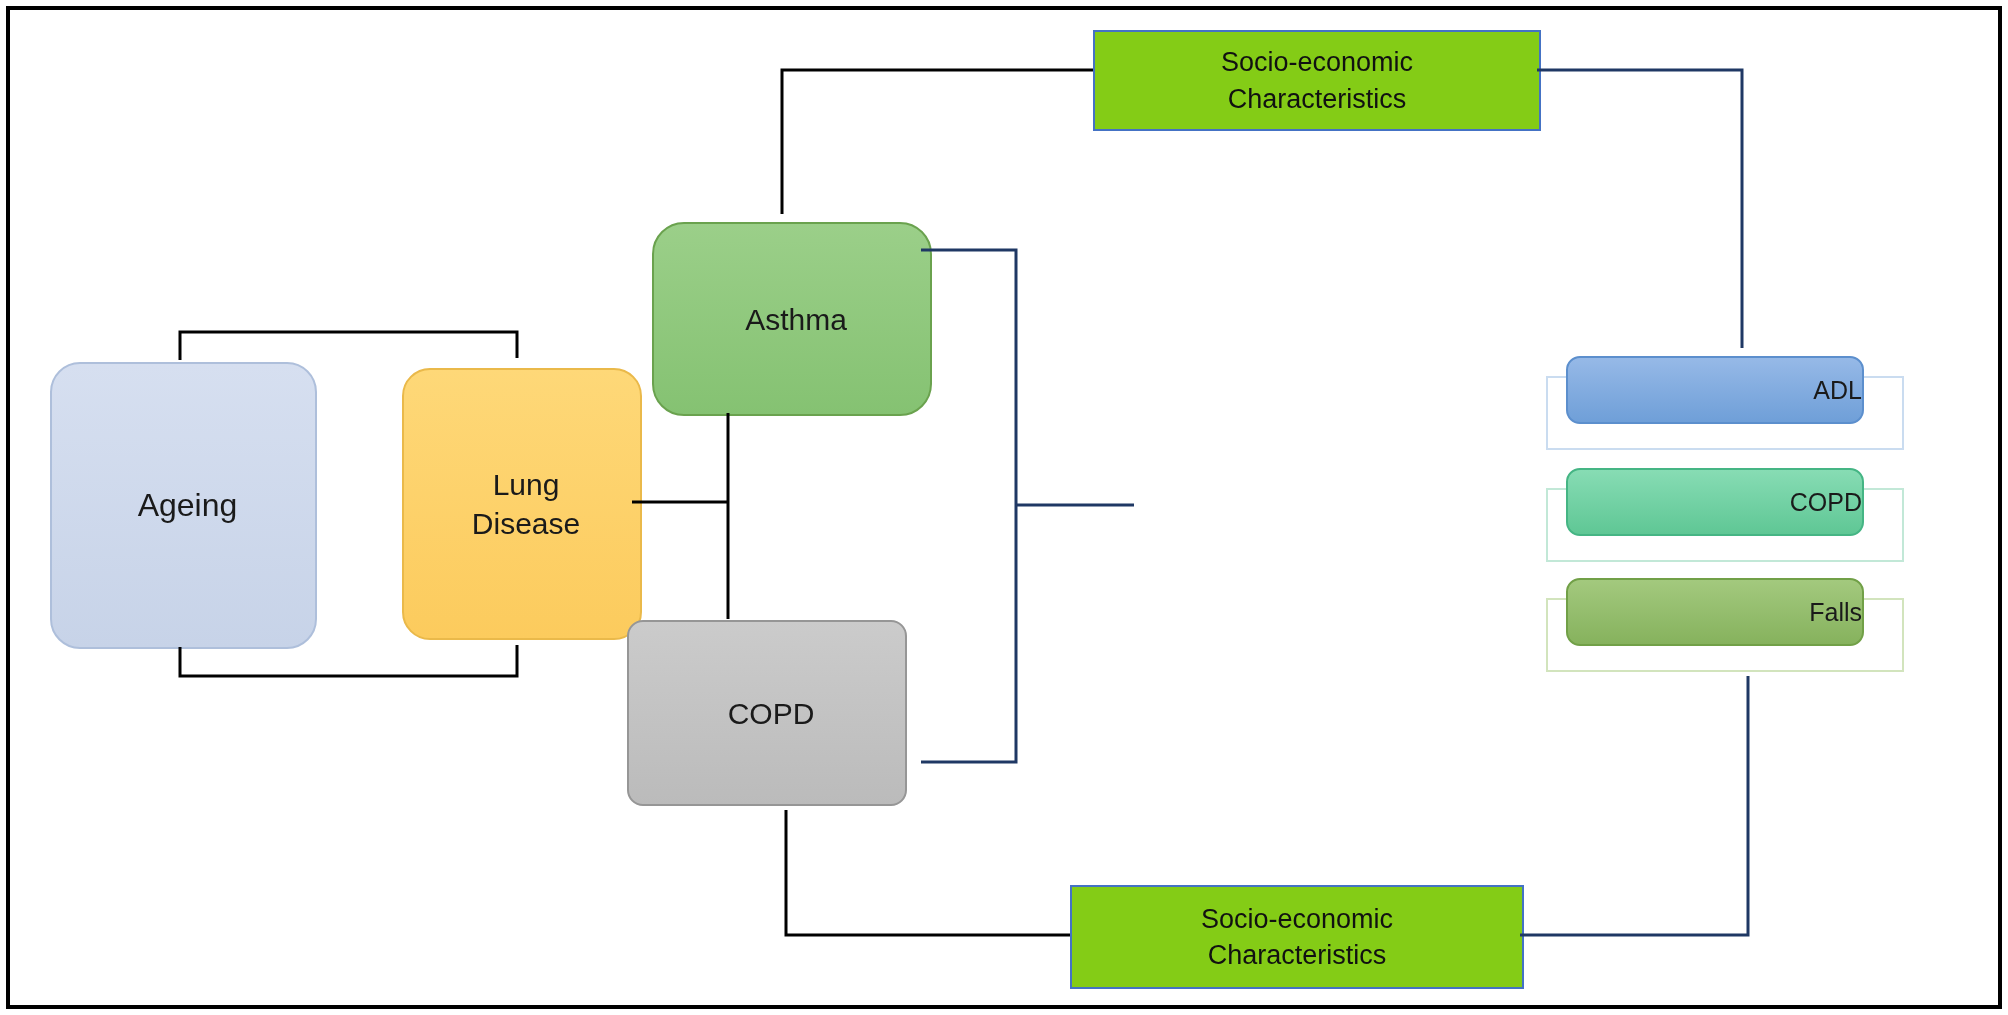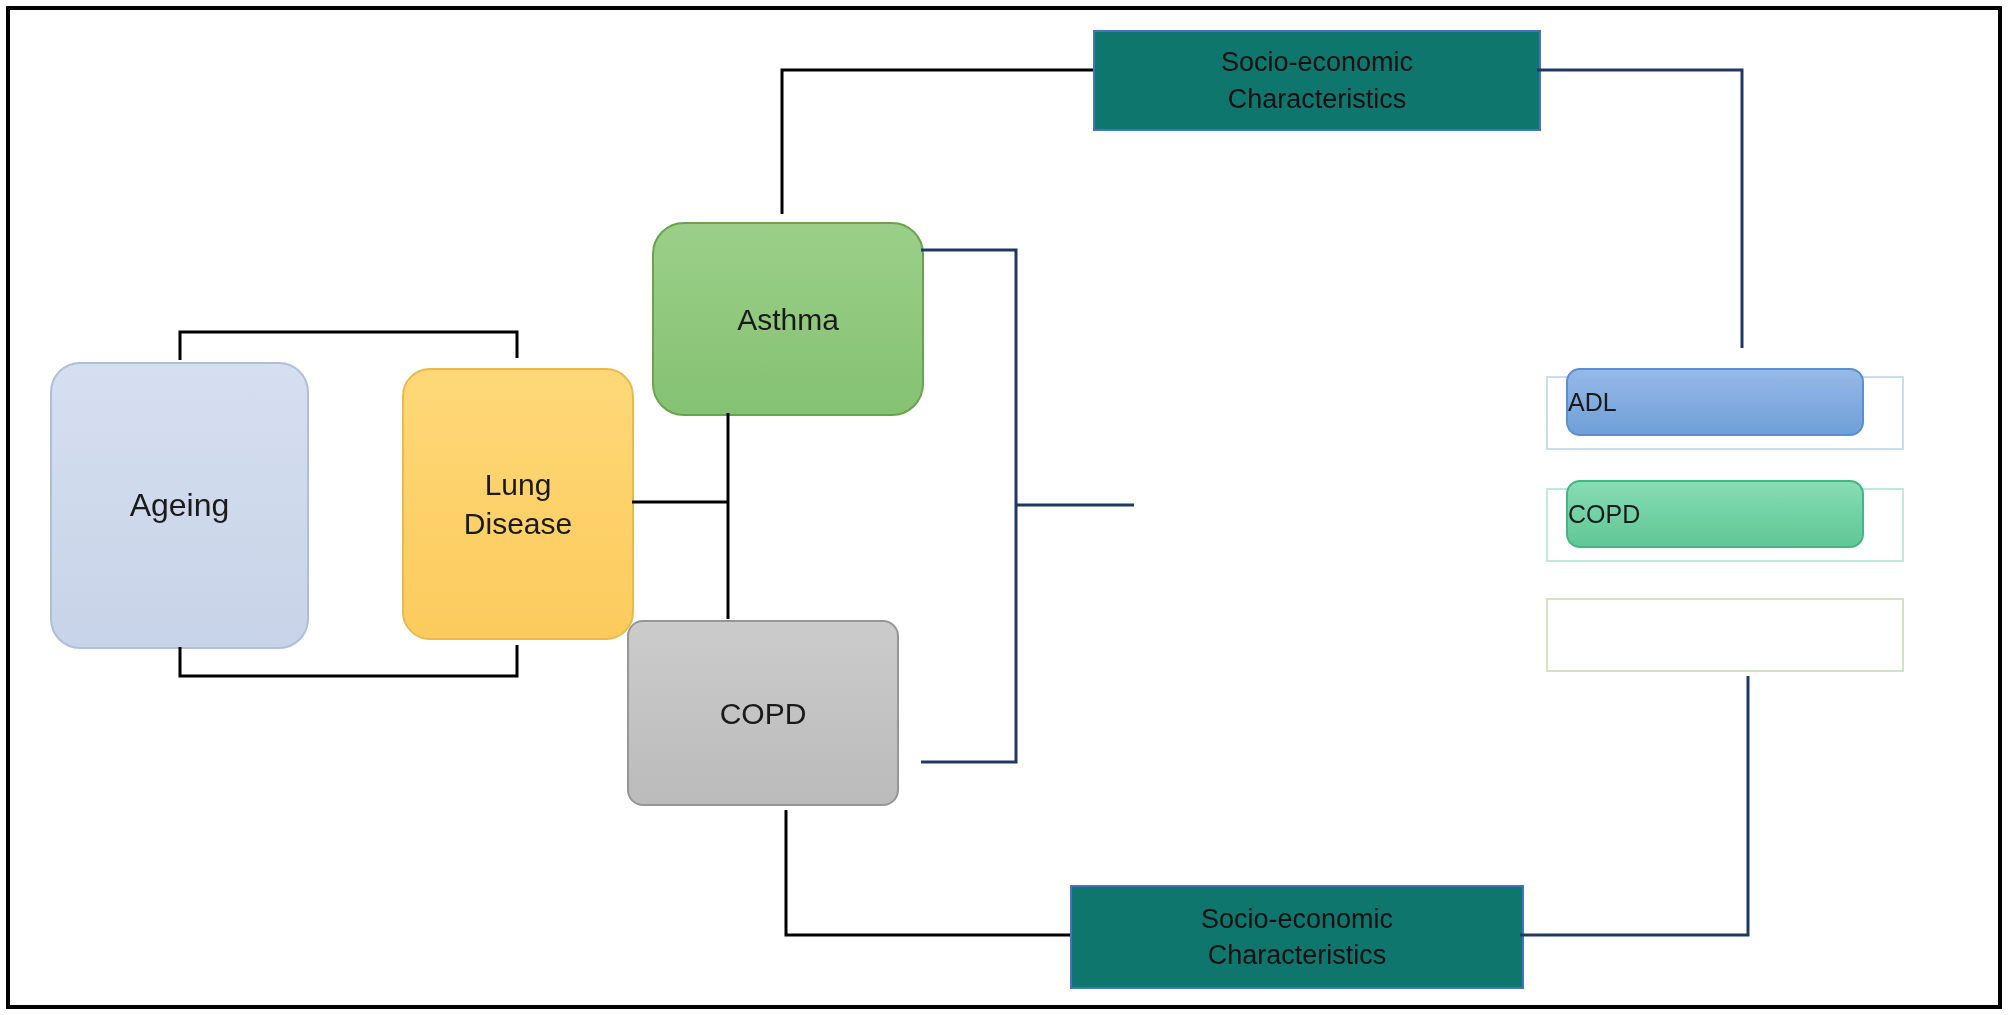--- a/index.html
+++ b/index.html
@@ -25,20 +25,21 @@
   }
   .node {
     position: absolute;
     display: flex;
     align-items: center;
     justify-content: center;
     text-align: center;
     color: #1a1a1a;
     font-size: 30px;
     line-height: 1.3;
+    padding-left: 8px;
   }
   .node .lbl { display: inline-block; }
 
   .box-ageing {
     left: 50px; top: 362px; width: 255px; height: 283px;
     background: linear-gradient(#d6dff0, #c7d3e8);
     border: 2px solid #aebfdb;
     border-radius: 30px;
     font-size: 32px;
   }
@@ -89,32 +90,31 @@
   .bd-adl   { top: 376px; border-color: #cadcf0; }
   .bd-iadl  { top: 488px; border-color: #c2e8d7; }
   .bd-falls { top: 598px; border-color: #d2e4bd; }
 
   .pill {
     position: absolute;
     left: 1566px; width: 294px; height: 64px;
     border-radius: 14px;
     display: flex;
     align-items: center;
-    justify-content: flex-start;
+    justify-content: flex-end;
     color: #1a1a1a;
     font-size: 25px;
-    margin-top: 12px;
   }
   .pill-adl   { top: 356px; background: linear-gradient(#96b9e7, #6f9fd8); border: 2px solid #5c8fcd; }
   .pill-iadl  { top: 468px; background: linear-gradient(#87dcb4, #5fc795); border: 2px solid #45b584; }
   .pill-falls { top: 578px; background: linear-gradient(#a3c97e, #86b25d); border: 2px solid #71a047; }
 
   .socio {
     position: absolute;
-    background: #0f766e;
+    background: #84cc16;
     border: 2px solid #4472c4;
     display: flex;
     align-items: center;
     justify-content: center;
     text-align: center;
     color: #111111;
     font-size: 27px;
     line-height: 1.35;
   }
   .socio .socio-lbl { display: inline-block; max-width: 300px; }
@@ -161,20 +161,23 @@
   <div class="pill pill-adl">
     <span>ADL</span>
   </div>
 
   <div class="backdrop bd-iadl"></div>
   <div class="pill pill-iadl">
     <span>COPD</span>
   </div>
 
   <div class="backdrop bd-falls"></div>
+  <div class="pill pill-falls">
+    <span>Falls</span>
+  </div>
 
   <div class="socio socio-top">
     <span class="socio-lbl">Socio-economic Characteristics</span>
   </div>
 
   <div class="socio socio-bottom">
     <span class="socio-lbl">Socio-economic Characteristics</span>
   </div>
 
   <svg class="connectors" width="2008" height="1015" viewBox="0 0 2008 1015">

